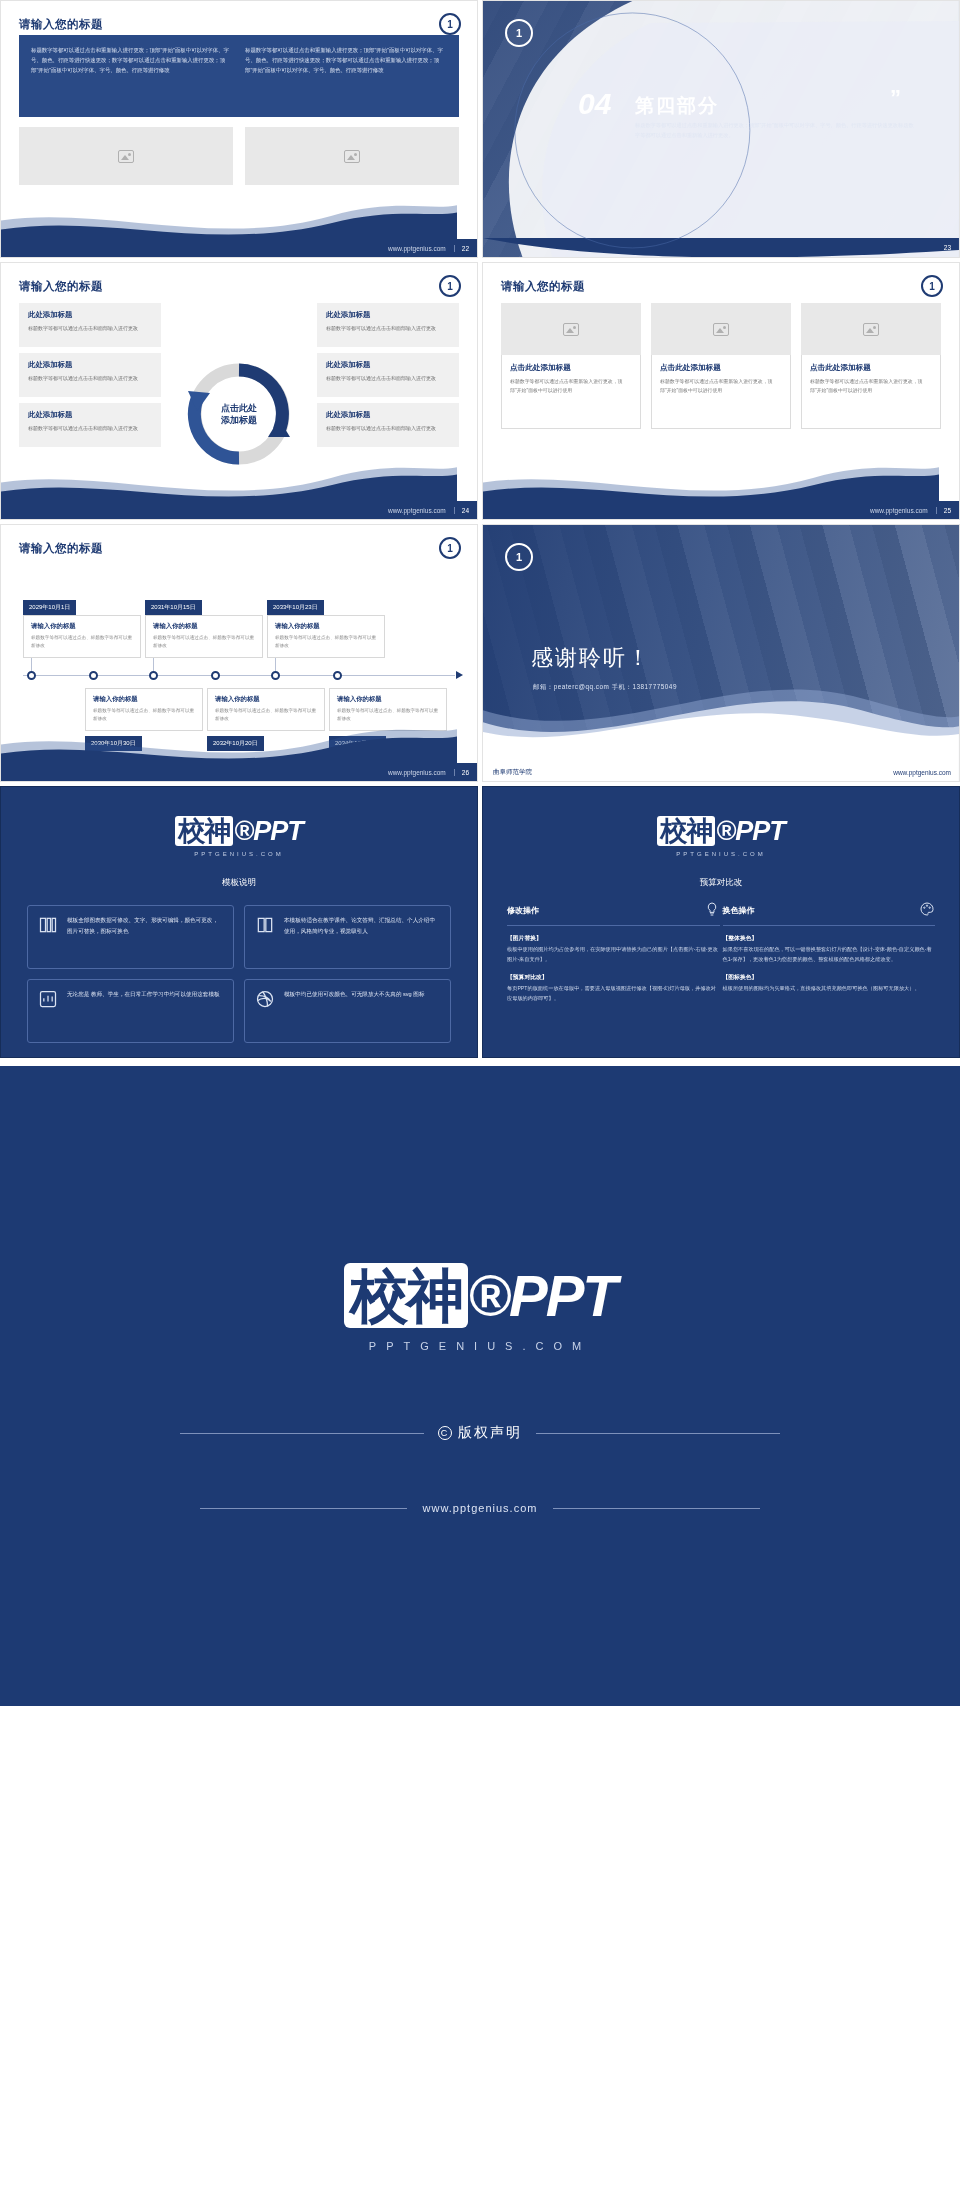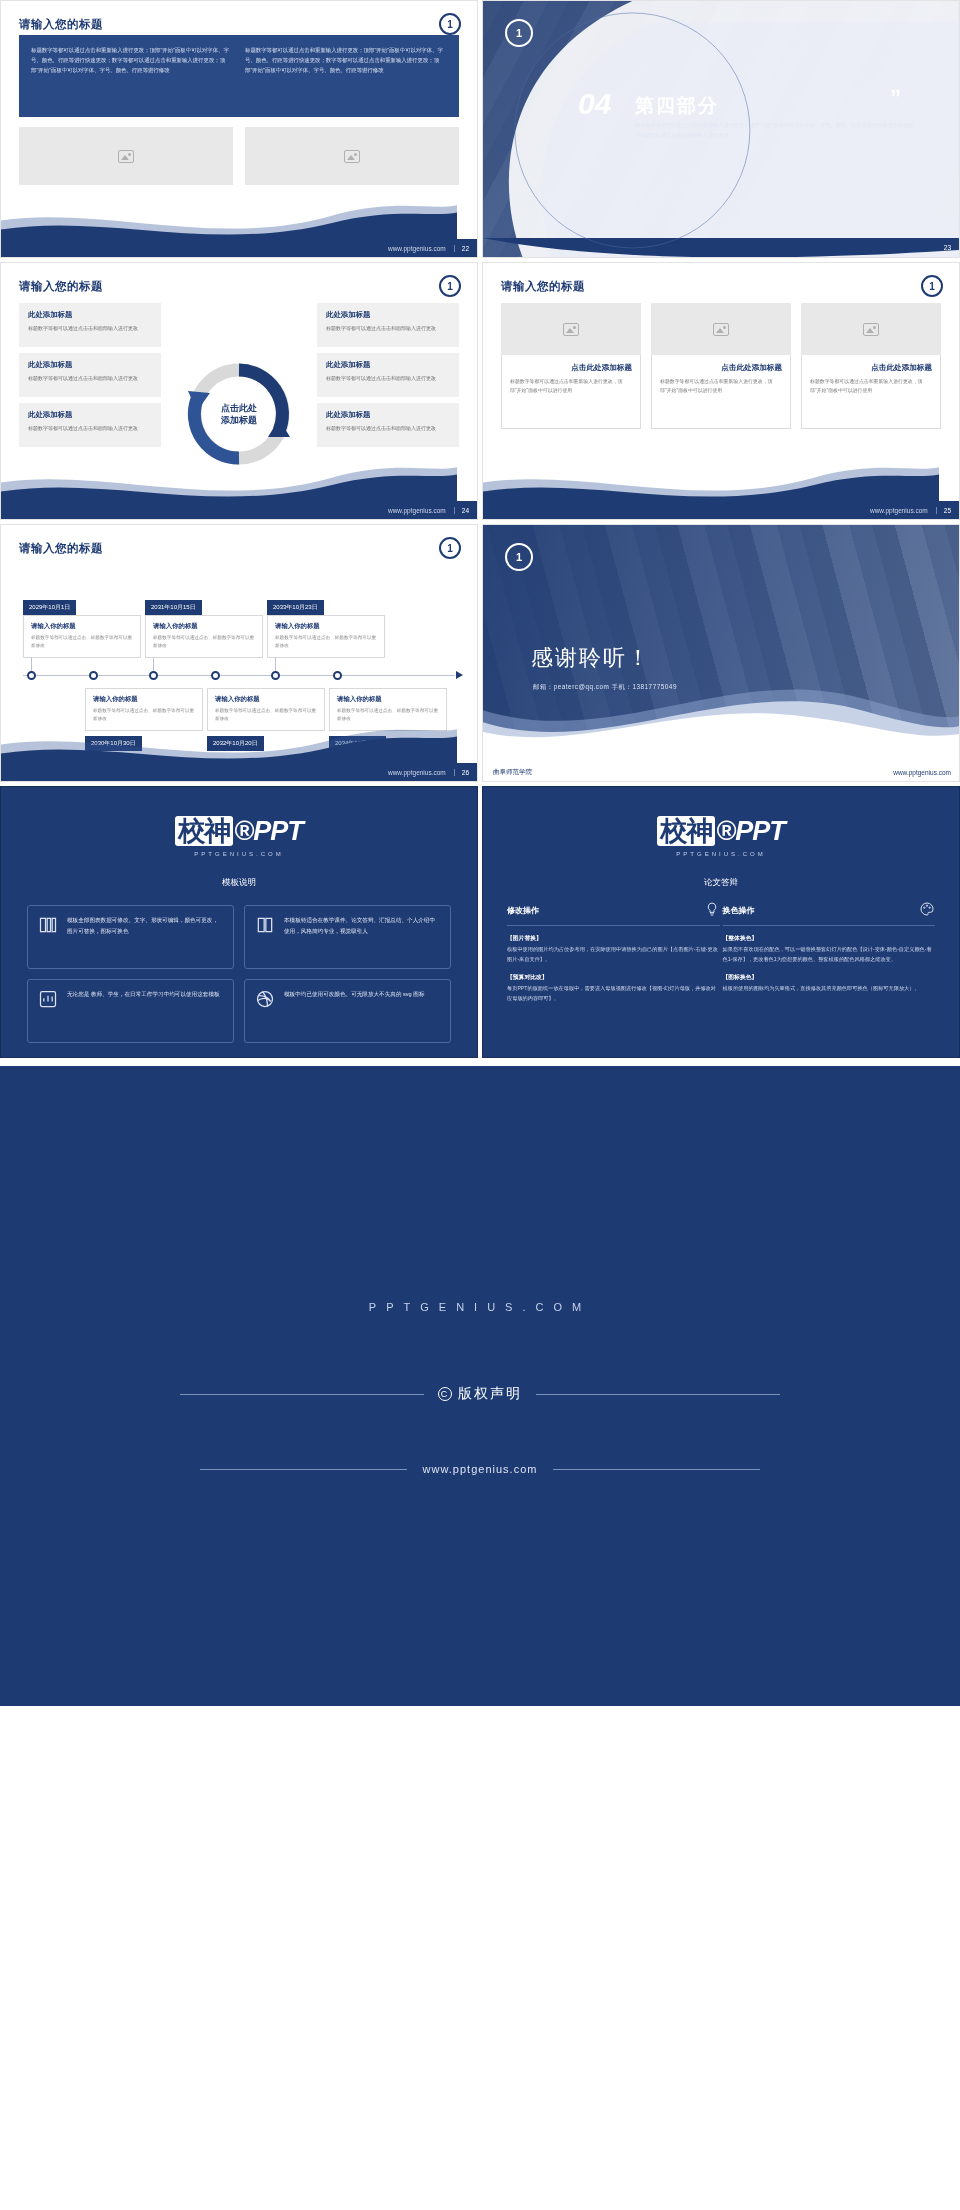--- a/index.html
+++ b/index.html
@@ -226,21 +226,21 @@
   }
   .s25-card .body {
     border: 1px solid #dcdcdc;
     border-top: none;
     padding: 8px 8px 10px;
     height: 74px;
   }
   .s25-card h4 {
     font-size: 7.6px;
     color: #1f3b73;
-    text-align: right;
+    text-align: left;
     margin-bottom: 5px;
   }
   .s25-card p {
     font-size: 4.9px;
     line-height: 1.8;
     color: #757575;
   }
   
   .s26-line {
     position: absolute;
@@ -777,21 +777,21 @@
         </div>
       </div>
     </div>
 
     <div class="logo-slide">
       <div class="logo-wrap">
         <div class="logo-main">
           <span class="boxed">校神</span><span>®</span><span>PPT</span>
         </div>
         <div class="logo-sub">PPTGENIUS.COM</div>
-        <div class="logo-caption">论文答辩</div>
+        <div class="logo-caption">预算对比改</div>
       </div>
       <div class="howgrid">
         <div class="how">
           <h4>
             <span>修改操作</span>
             <span>
               <svg width="16" height="16" viewBox="0 0 24 24" fill="none" stroke="#dbe3f2" stroke-width="1.5">
                   <path d="M9 18h6M10 21h4M12 3a6 6 0 0 0-3 11v3h6v-3a6 6 0 0 0-3-11z"></path>
                 </svg>
             </span>
@@ -826,20 +826,23 @@
           <div class="blk">
             <b>【图标换色】</b>
             <p>模板所使用的图标均为矢量格式，直接修改其填充颜色即可换色（图标可无限放大）。</p>
           </div>
         </div>
       </div>
     </div>
   </div>
 
   <div class="bigpage">
+    <div class="big-logo">
+      <span class="boxed">校神</span><span>®</span><span>PPT</span>
+    </div>
     <div class="big-sub">PPTGENIUS.COM</div>
 
     <div class="big-divider">
       <span class="ln"></span>
       <span class="lbl">
         <span class="c-mark">C</span>
         <span>版权声明</span>
       </span>
       <span class="ln"></span>
     </div>

